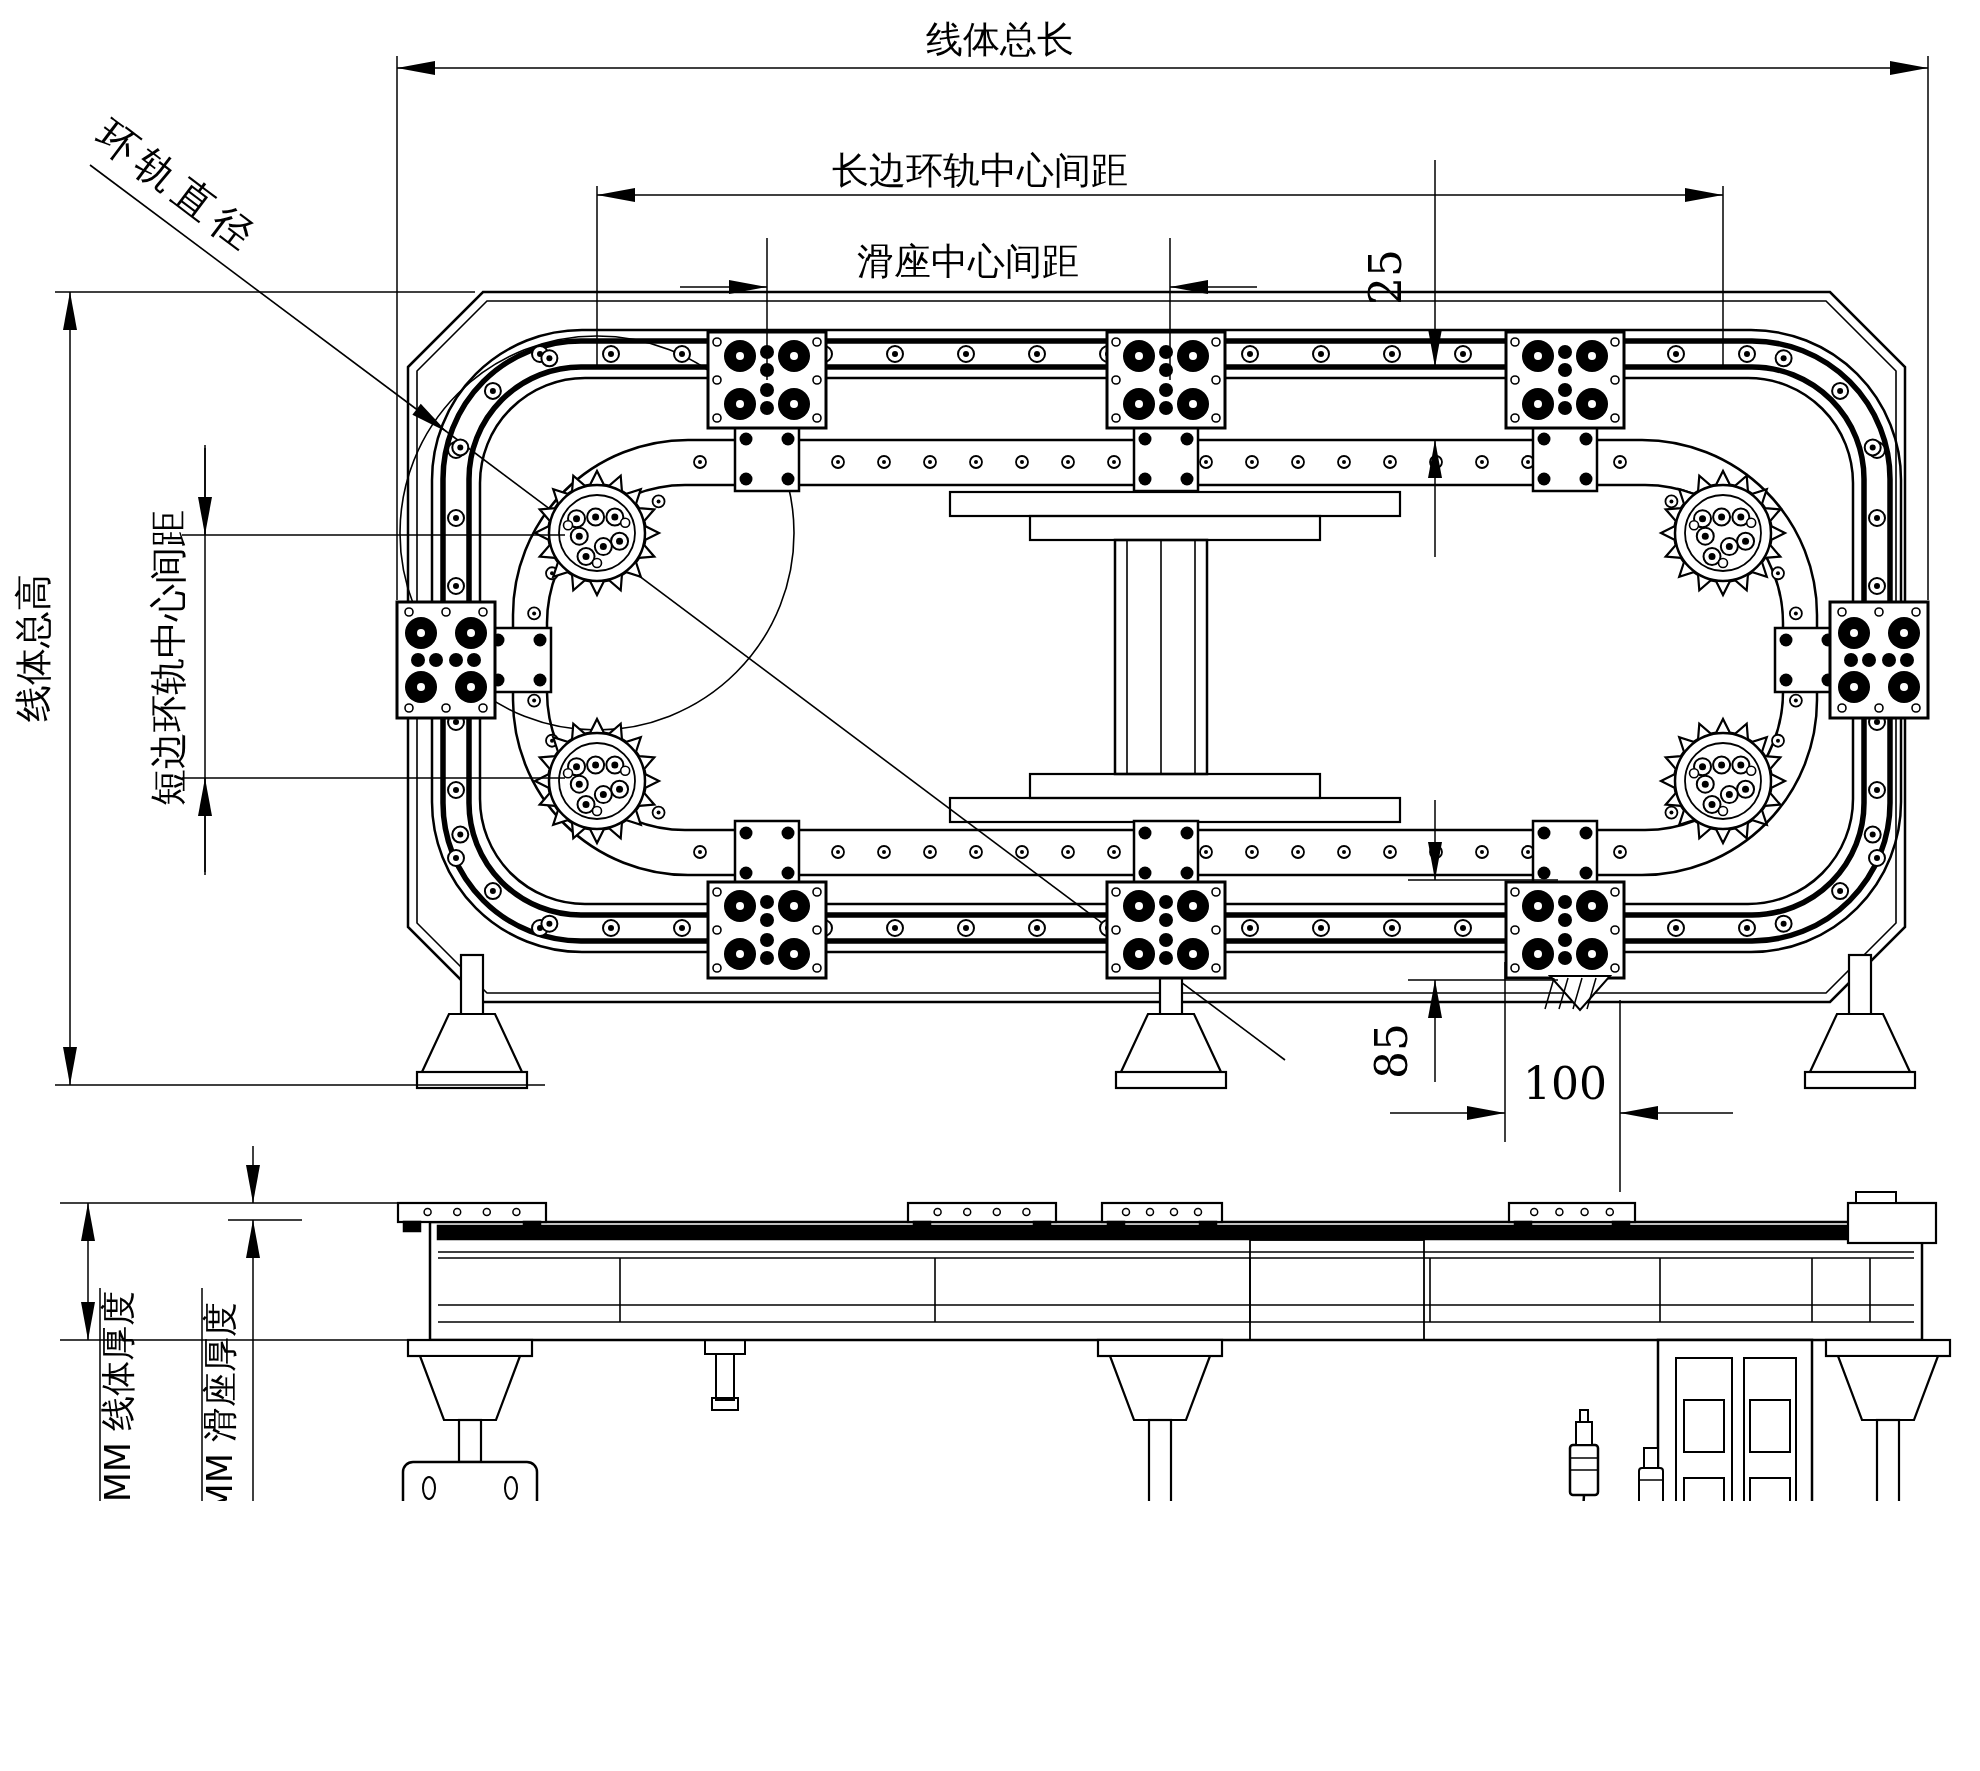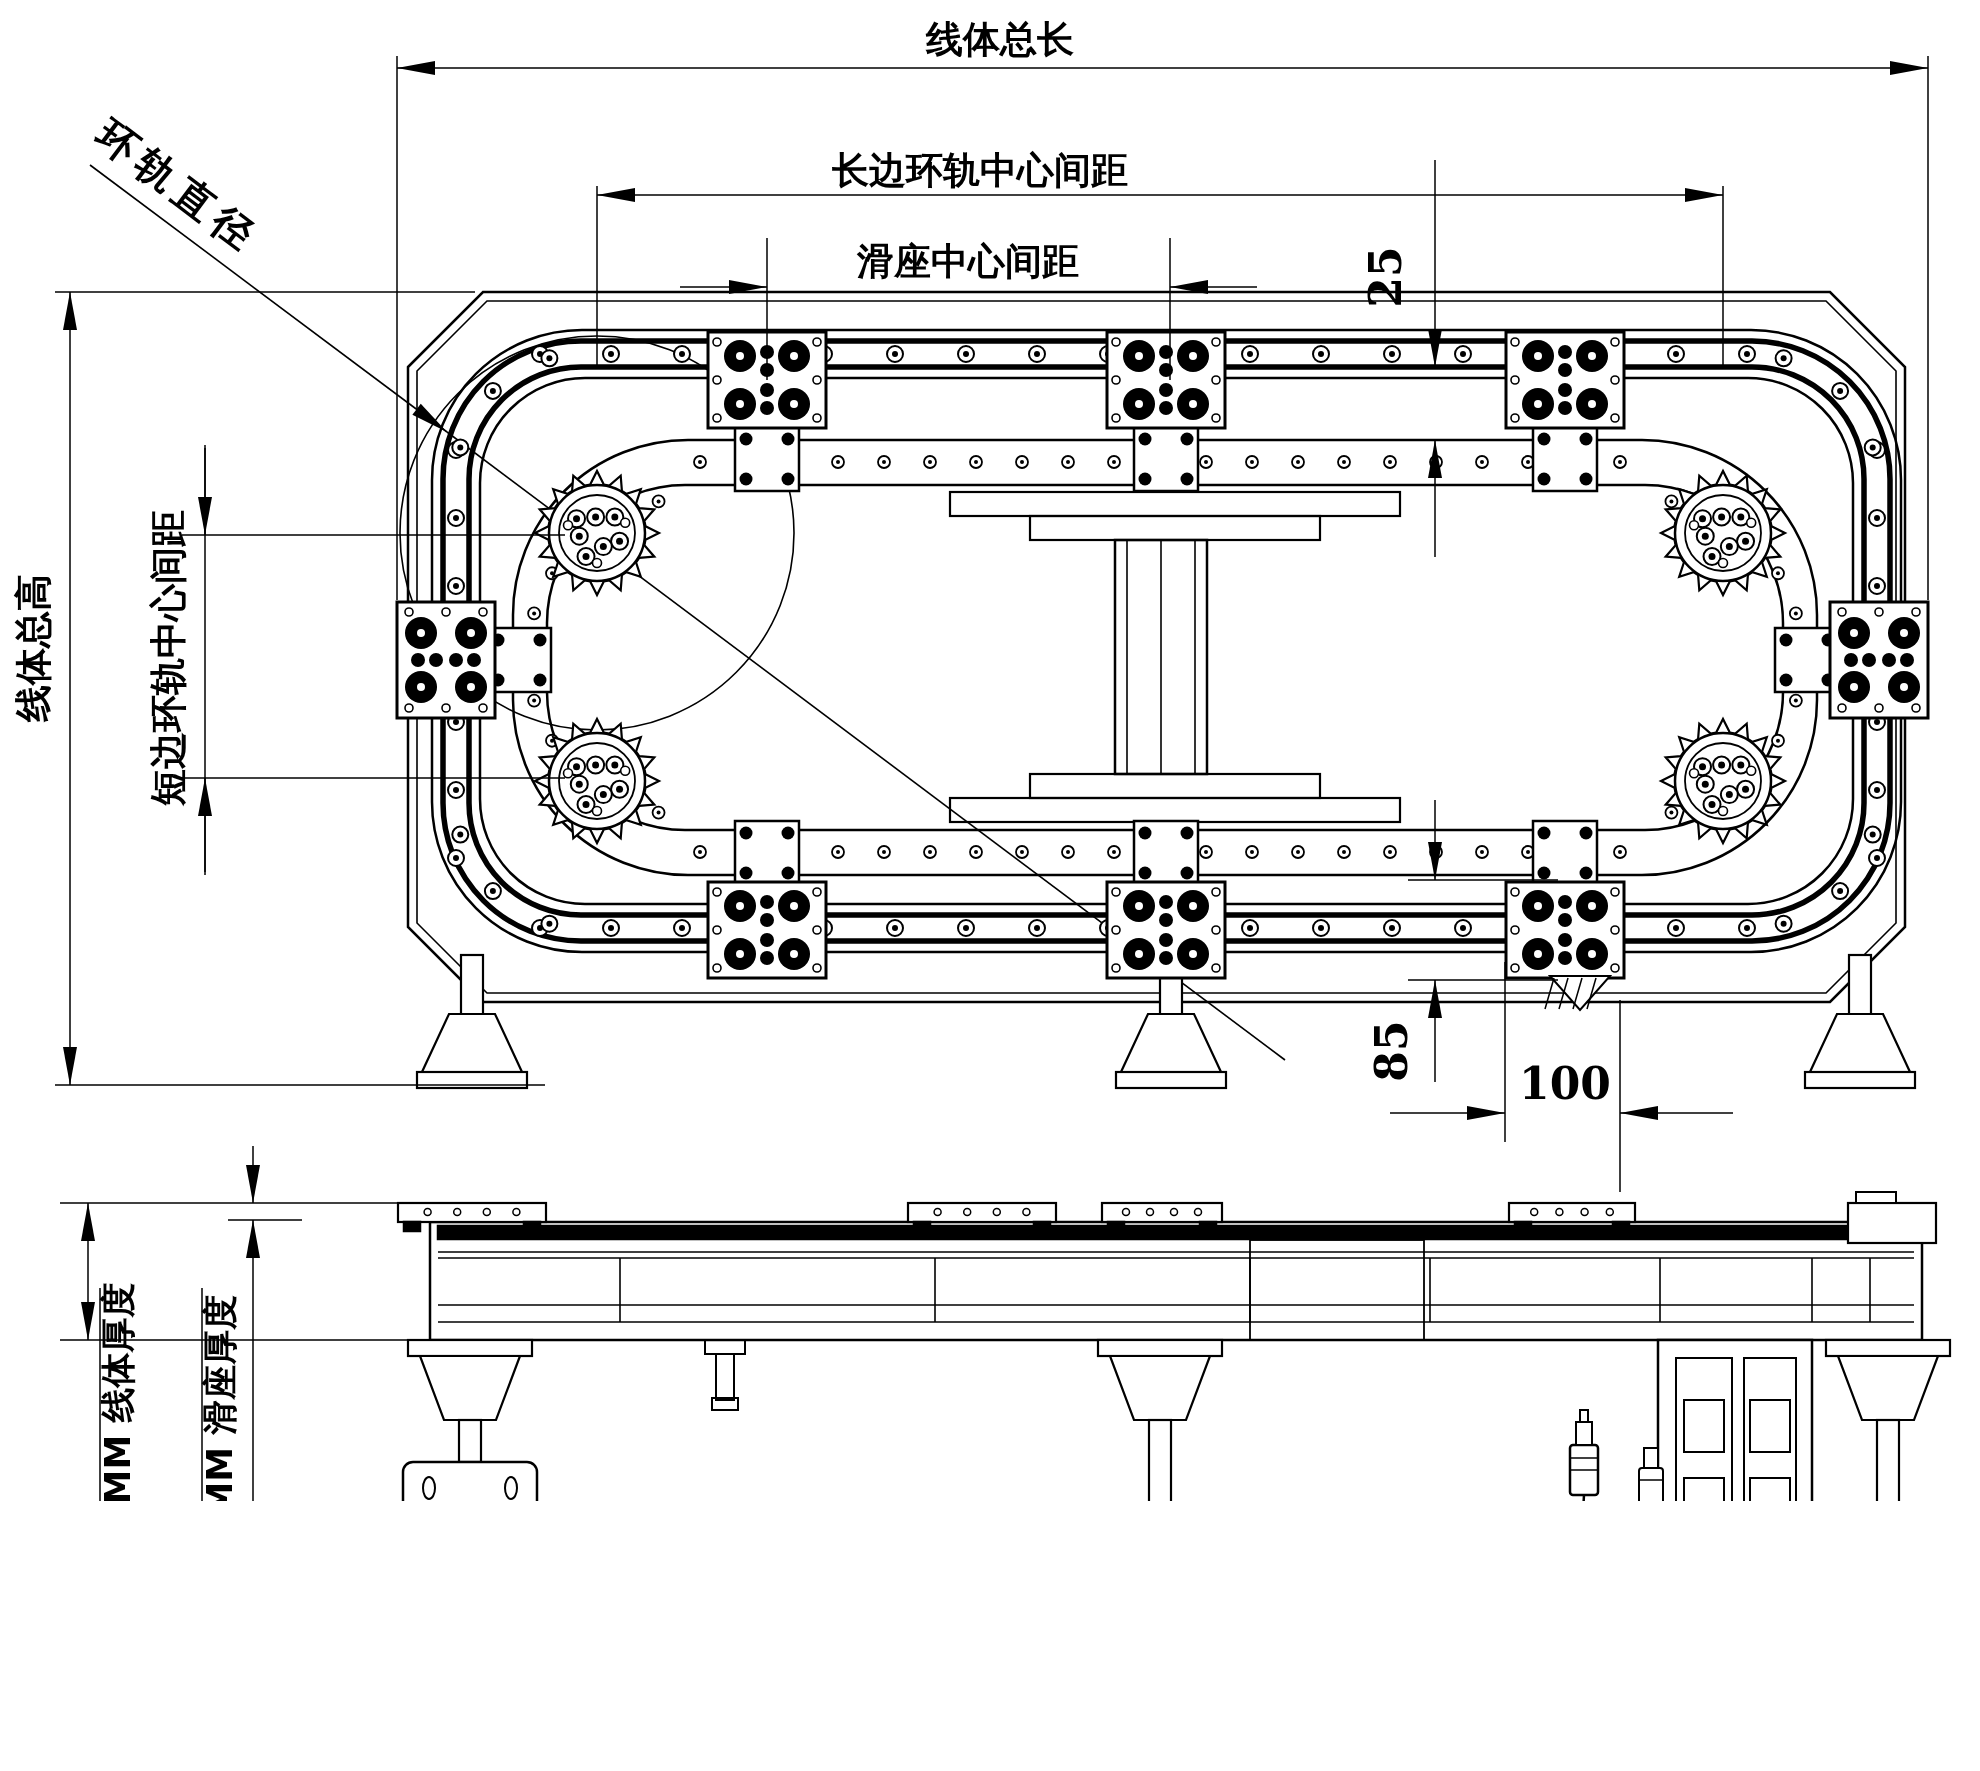--- a/index.html
+++ b/index.html
@@ -1,16 +1,16 @@
 <!DOCTYPE html>
 <html><head>
 <meta charset="utf-8">
 <style>
   html,body{margin:0;padding:0;background:#ffffff;}
-  .page{width:1980px;height:1501px;position:relative;background:#fff;overflow:hidden;font-weight:bold;}
+  .page{width:1980px;height:1501px;position:relative;background:#fff;overflow:hidden;}
   svg{display:block;}
   text{fill:#000;}
   .lbl{font-family:"DejaVu Sans","Liberation Sans",sans-serif;font-size:37px;}
   .lbl-s{font-family:"DejaVu Sans","Liberation Sans",sans-serif;font-size:35px;}
   .num{font-family:"DejaVu Serif","Liberation Serif",serif;font-size:44px;}
   .dia{font-family:"DejaVu Sans","Liberation Sans",sans-serif;font-size:40px;letter-spacing:8px;}
 </style>
 </head>
 <body>
 

